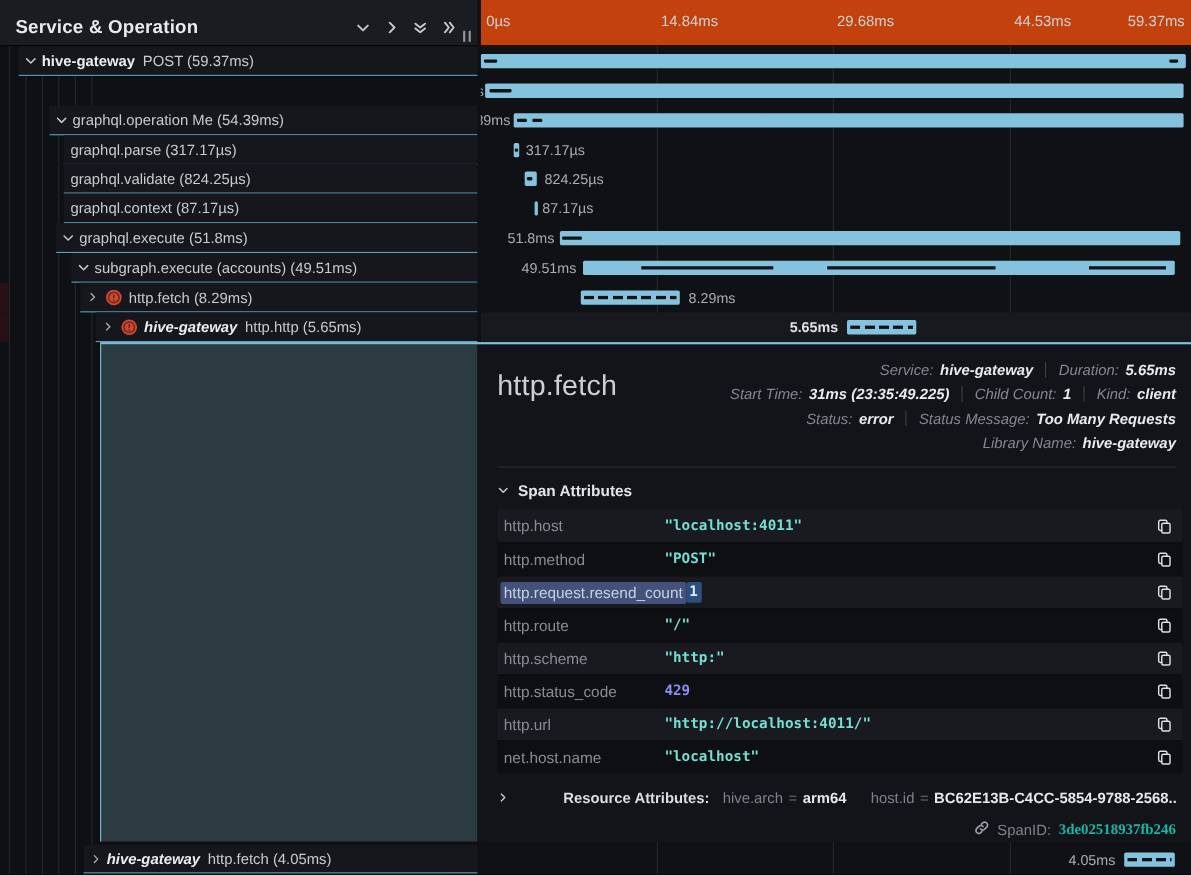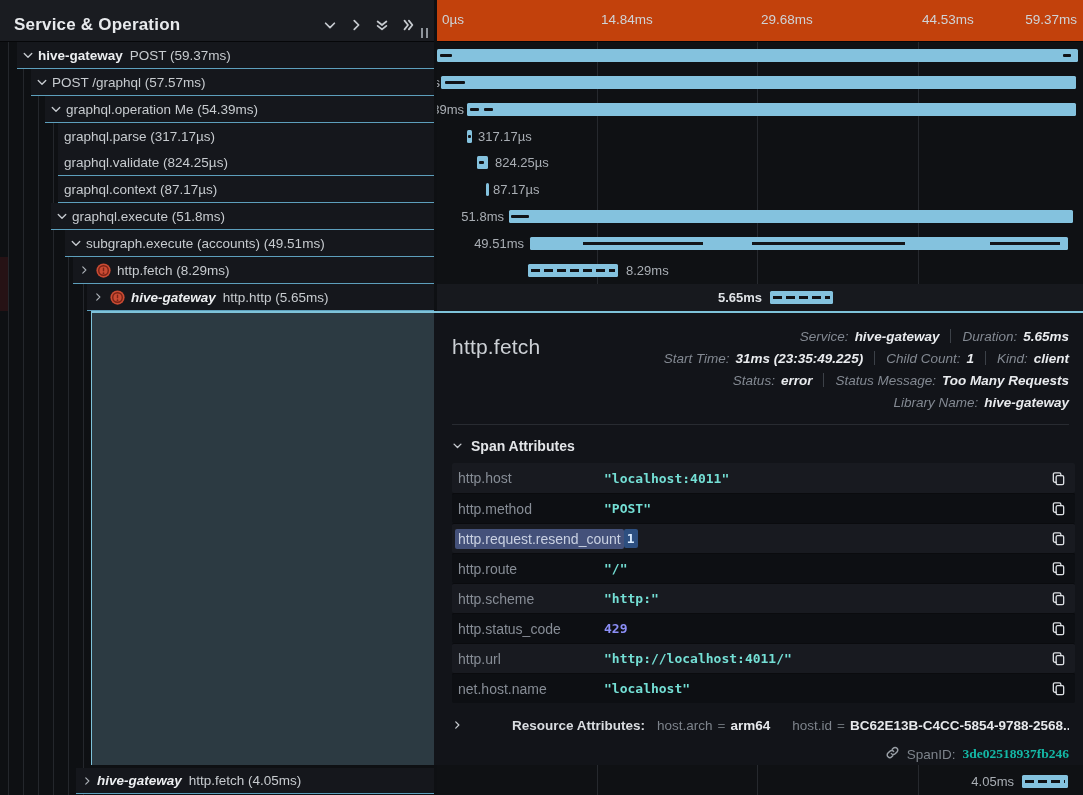--- a/index.html
+++ b/index.html
@@ -45,21 +45,21 @@
   .bline { position:absolute; top:5px; height:3px; background:#14161a; }
   .dashed::after { content:""; position:absolute; left:3px; right:3px; top:5px; height:3px;
     background:repeating-linear-gradient(90deg,#101216 0 9px, transparent 9px 13px); }
   .blabel { position:absolute; top:6px; font-size:13px; color:#a9aeb4; white-space:nowrap; }
   .blabel.strong { color:#dfe2e6; font-weight:600; }
   .sel-line { position:absolute; left:91px; right:0; top:311px; height:2px; background:#7ec3da; z-index:7; }
   
   .detail { position:absolute; left:434px; top:313px; width:649px; height:452px; background:#121419;
     z-index:6; padding:12px 14px 6px 18px; }
   .d-head { display:flex; justify-content:space-between; align-items:flex-start; }
-  .d-title { font-size:21px; color:#ccd0d5; padding-top:10px; letter-spacing:.2px; }
+  .d-title { font-size:26px; color:#ccd0d5; padding-top:10px; letter-spacing:.2px; }
   .d-meta { display:flex; flex-direction:column; align-items:flex-end;font-style:italic; }
   .d-meta-line { display:flex; align-items:center; height:22px; font-size:13.5px; }
   .d-meta-line .lab { color:#838992; margin-right:6px; }
   .d-meta-line .val { color:#e9ebee; font-weight:700; }
   .msep { display:inline-block; width:1px; height:14px; background:#3c4148; margin:0 11px; }
   .d-sep { border:none; border-top:1px solid #282b31; margin-top:11px; }
   .d-attr-head { display:flex; align-items:center; gap:8px; margin:13px 0 9px 0; cursor:pointer; }
   .d-attr-head svg { stroke:#c6cacf; stroke-width:2; fill:none; stroke-linecap:round; stroke-linejoin:round; }
   .d-attr-title { font-size:14px; font-weight:700; color:#e3e5e8; }
   .d-table { width:623px; }
@@ -137,28 +137,20 @@
 
     <div class="trow" style="top:42px;left:17px">
       <span class="tw">
           <svg width="12" height="12" viewBox="0 0 16 16">
             <path d="M3 6l5 5 5-5"></path>
           </svg>
         </span>
       <span class="svc">hive-gateway</span>
       <span class="op">POST (59.37ms)</span>
     </div>
-    <div class="trow" style="top:69px;left:31px">
-      <span class="tw">
-          <svg width="12" height="12" viewBox="0 0 16 16">
-            <path d="M3 6l5 5 5-5"></path>
-          </svg>
-        </span>
-      <span class="op">POST /graphql (57.57ms)</span>
-    </div>
     <div class="trow" style="top:96px;left:45px">
       <span class="tw">
           <svg width="12" height="12" viewBox="0 0 16 16">
             <path d="M3 6l5 5 5-5"></path>
           </svg>
         </span>
       <span class="op">graphql.operation Me (54.39ms)</span>
     </div>
     <div class="trow" style="top:123px;left:58px">
       <span class="op noicon-pad">graphql.parse (317.17µs)</span>
@@ -442,21 +434,21 @@
       </div>
     </div>
 
     <div class="d-resource">
       <span class="rchev">
           <svg width="10" height="10" viewBox="0 0 16 16">
             <path d="M6 3l5 5-5 5"></path>
           </svg>
         </span>
       <span class="d-res-title">Resource Attributes:</span>
-      <span class="rk">host.arch</span>
+      <span class="rk">hive.arch</span>
       <span class="req">=</span>
       <span class="rv">arm64</span>
       <span class="msep"></span>
       <span class="rk">host.id</span>
       <span class="req">=</span>
       <span class="rv">BC62E13B-C4CC-5854-9788-2568...</span>
     </div>
 
     <div class="d-spanid">
       <span class="chainicon"><svg width="15" height="15" viewBox="0 0 16 16">

